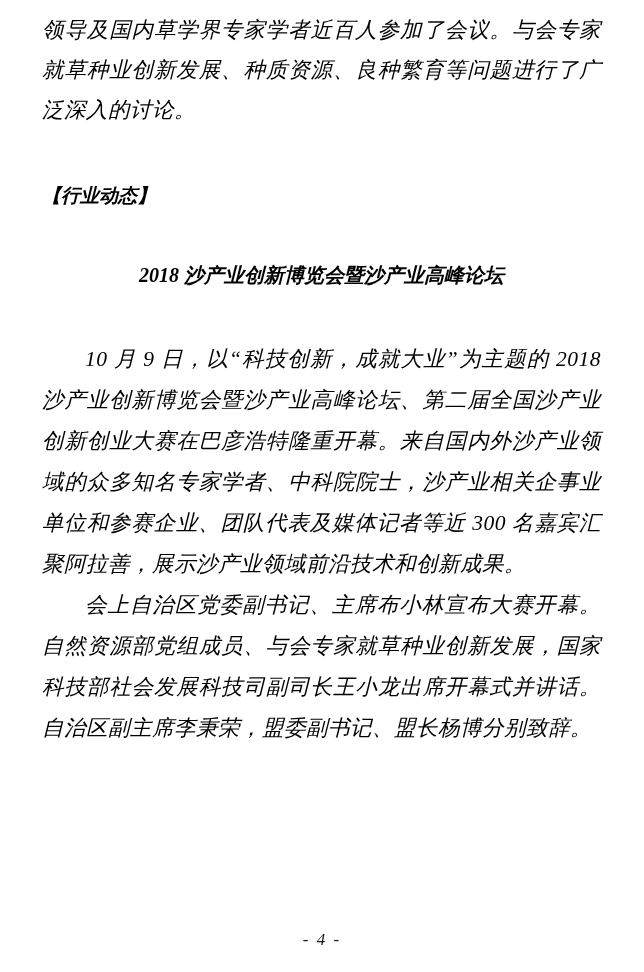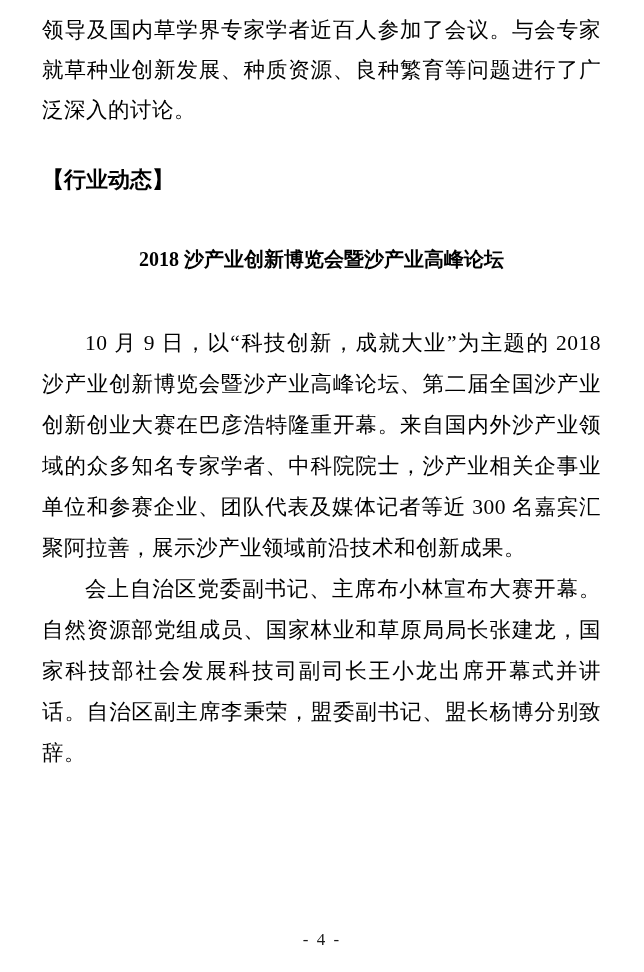--- a/index.html
+++ b/index.html
@@ -11,40 +11,41 @@
     position: relative;
     width: 644px;
     height: 972px;
     margin: 0 auto;
     background: #ffffff;
     color: #000000;
     font-family: "Liberation Serif", "DejaVu Serif", serif;
     box-sizing: border-box;
     padding: 10px 43px 0 42px;
     overflow: hidden;
+    font-style: italic;
   }
   .body-text {
     margin: 0;
     font-size: 21.5px;
     line-height: 41px;
     text-align: justify;
     text-justify: inter-character;
     letter-spacing: 0.5px;
   }
   .body-text.cont {
     line-height: 40px;
   }
   .body-text.indent {
     text-indent: 2em;
   }
   .section-header {
-    margin: 37px 0 0 0;
+    margin: 53px 0 0 0;
     font-family: "Liberation Sans", "DejaVu Sans", sans-serif;
     font-weight: bold;
-    font-size: 22px;
+    font-size: 19px;
     line-height: 26px;
     text-align: left;
   }
   .article-title {
     margin: 45px 0 0 0;
     font-family: "Liberation Serif", "DejaVu Serif", serif;
     font-weight: bold;
     font-size: 20px;
     line-height: 42px;
     text-align: center;
@@ -76,19 +77,19 @@
   <p class="body-text cont">领导及国内草学界专家学者近百人参加了会议。与会专家就草种业创新发展、种质资源、良种繁育等问题进行了广泛深入的讨论。</p>
 
   <h2 class="section-header">【行业动态】</h2>
 
   <h1 class="article-title">
     <span class="title-line">2018 沙产业创新博览会暨沙产业高峰论坛</span>
   </h1>
 
   <p class="body-text indent article-body-first">10 月 9 日，以“科技创新，成就大业”为主题的 2018 沙产业创新博览会暨沙产业高峰论坛、第二届全国沙产业创新创业大赛在巴彦浩特隆重开幕。来自国内外沙产业领域的众多知名专家学者、中科院院士，沙产业相关企事业单位和参赛企业、团队代表及媒体记者等近 300 名嘉宾汇聚阿拉善，展示沙产业领域前沿技术和创新成果。</p>
 
-  <p class="body-text indent">会上自治区党委副书记、主席布小林宣布大赛开幕。自然资源部党组成员、国家林业和草原局局长张建龙，国家科技部社会发展科技司副司长王小龙出席开幕式并讲话。自治区副主席李秉荣，盟委副书记、盟长杨博分别致辞。</p>
+  <p class="body-text indent">会上自治区党委副书记、主席布小林宣布大赛开幕。自然资源部党组成员、与会专家就草种业创新发展，国家科技部社会发展科技司副司长王小龙出席开幕式并讲话。自治区副主席李秉荣，盟委副书记、盟长杨博分别致辞。</p>
 
   <div class="footer">
     <span>- 4 -</span>
   </div>
 
 </div>
 
 </body></html>

